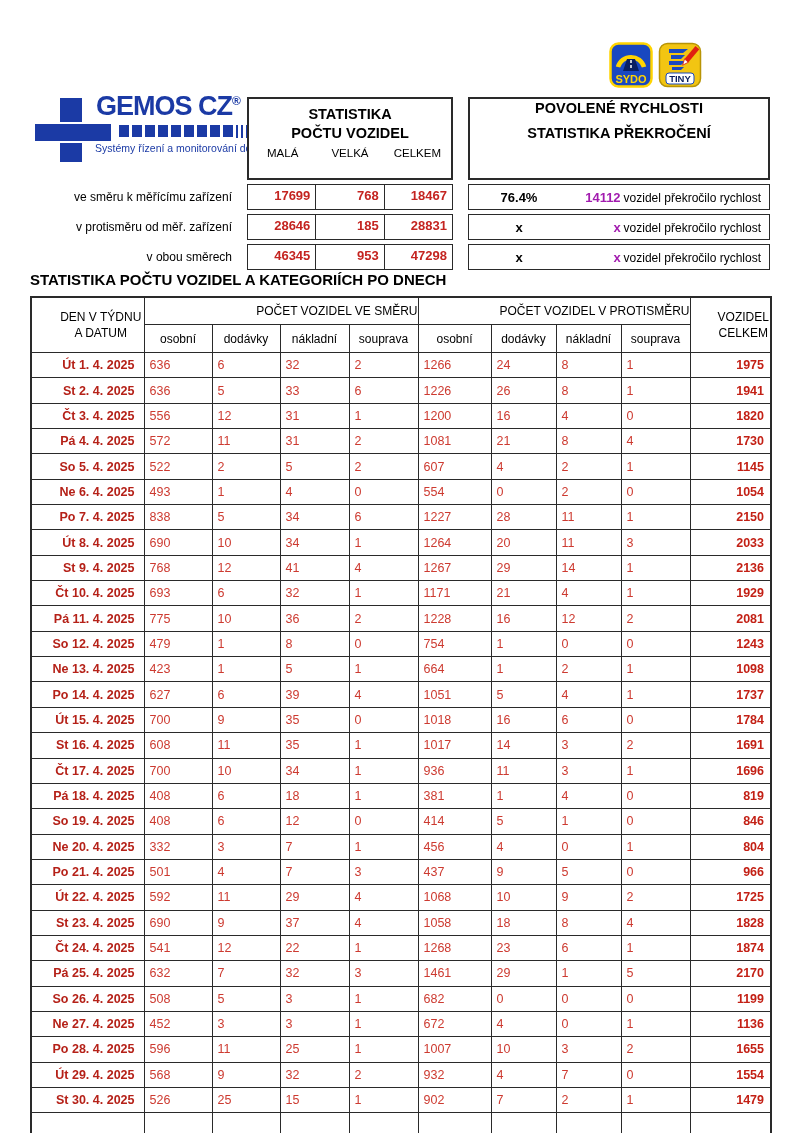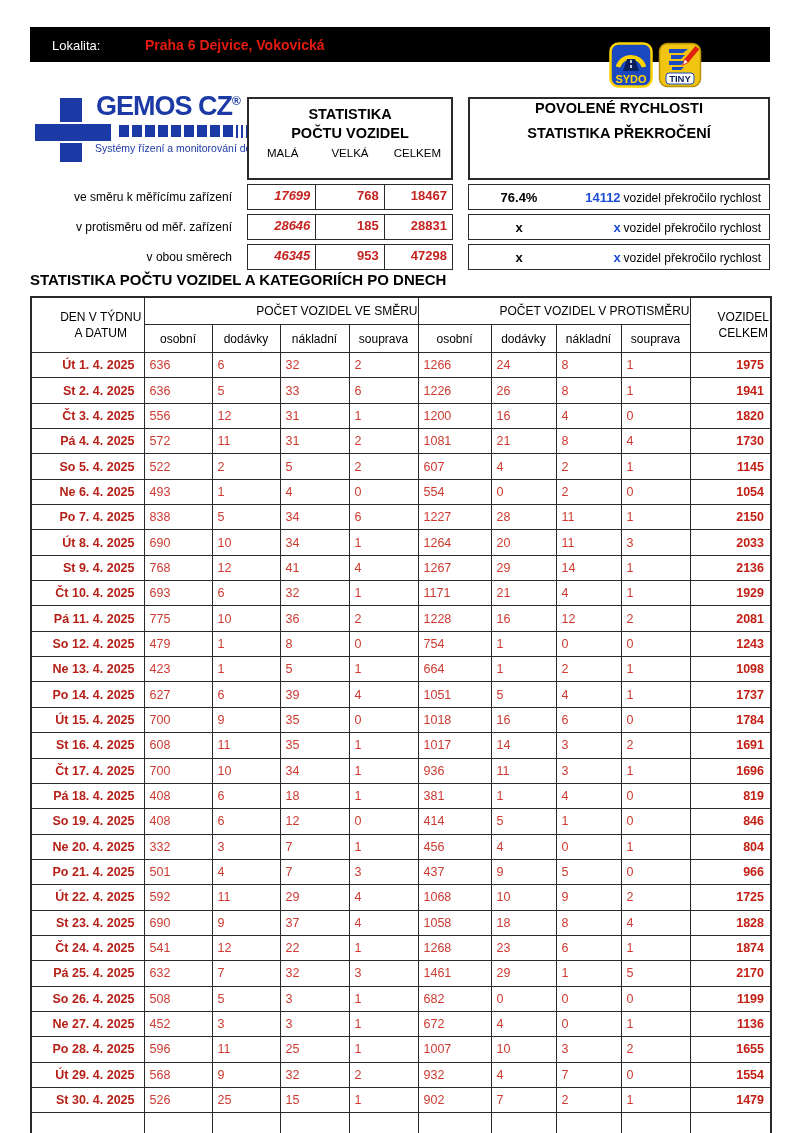--- a/index.html
+++ b/index.html
@@ -48,27 +48,27 @@
   .hbox-cols{display:grid;grid-template-columns:1fr 1fr 1fr;font-size:11.5px;
              text-align:center;margin-top:4px;}
 
   
   .sum-label{position:absolute;left:30px;width:202px;text-align:right;
              font-size:12px;line-height:26px;}
   .sum-box{position:absolute;left:247px;width:206px;height:26px;
            border:1.5px solid #2a2a2a;box-sizing:border-box;display:flex;}
   .sum-cell{flex:1;border-left:1px solid #2a2a2a;text-align:right;padding-right:5px;
             font-weight:bold;font-size:13px;color:#c42420;line-height:22px;}
-  .sum-cell:first-child{border-left:none;font-style:italic;}
+  .sum-cell:first-child{border-left:none;}
   .speed-box{position:absolute;left:468px;width:302px;height:26px;
              border:1.5px solid #2a2a2a;box-sizing:border-box;display:flex;
              align-items:center;}
   .speed-pct{width:100px;text-align:center;font-weight:bold;font-size:13px;color:#000000;}
   .speed-rest{flex:1;text-align:right;padding-right:8px;font-size:12px;color:#000;}
-  .speed-count{font-weight:bold;font-size:13px;color:#1d4ed8;margin-right:3px;}
+  .speed-count{font-weight:bold;font-size:13px;color:#a21caf;margin-right:3px;}
   .r0{top:184px;} .r1{top:214px;} .r2{top:244px;}
 
   .section-title{position:absolute;left:30px;top:271px;font-size:15px;font-weight:bold;}
 
   
   .daily{position:absolute;left:30px;top:296px;width:740px;border-collapse:collapse;
          table-layout:fixed;border:2px solid #2a2a2a;}
   .daily th,.daily td{border:1px solid #2a2a2a;padding:0;overflow:hidden;
                       white-space:nowrap;}
   .daily th{font-weight:normal;font-size:12px;background:#fff;}
@@ -78,24 +78,20 @@
   .daily td{height:24.35px;font-size:12.5px;}
   .c-date{font-weight:bold;color:#b52118;text-align:right;padding-right:9px!important;}
   .c-num{color:#cd3a30;text-align:left;padding-left:5px!important;}
   .c-total{font-weight:bold;color:#c32015;text-align:right;padding-right:6px!important;}
 </style>
 </head>
 <body>
 
 <div class="page">
 
-  <div class="bar bar-black">
-    <span class="bar-label">Lokalita:</span>
-    <span class="bar-value">Praha 6 Dejvice, Vokovická</span>
-  </div>
 
   <div class="logo logo-sydo">
     <svg width="44" height="46" viewBox="0 0 44 46">
       <rect x="1.5" y="1.5" width="41" height="43" rx="8" fill="#1948c0" stroke="#ffd400" stroke-width="2.5"></rect>
       <path d="M9 25 A13.5 13.5 0 0 1 35 25" fill="none" stroke="#ffd400" stroke-width="4.5"></path>
       <path d="M18 17 L26 17 L30 29 L14 29 Z" fill="#0a1f60"></path>
       <line x1="22" y1="18" x2="22" y2="28" stroke="#fff" stroke-width="1.5" stroke-dasharray="3 2"></line>
       <text x="22" y="41" fill="#ffd400" font-size="11" font-weight="bold" text-anchor="middle" font-family="Liberation Sans, sans-serif">SYDO</text>
     </svg>
   </div>

